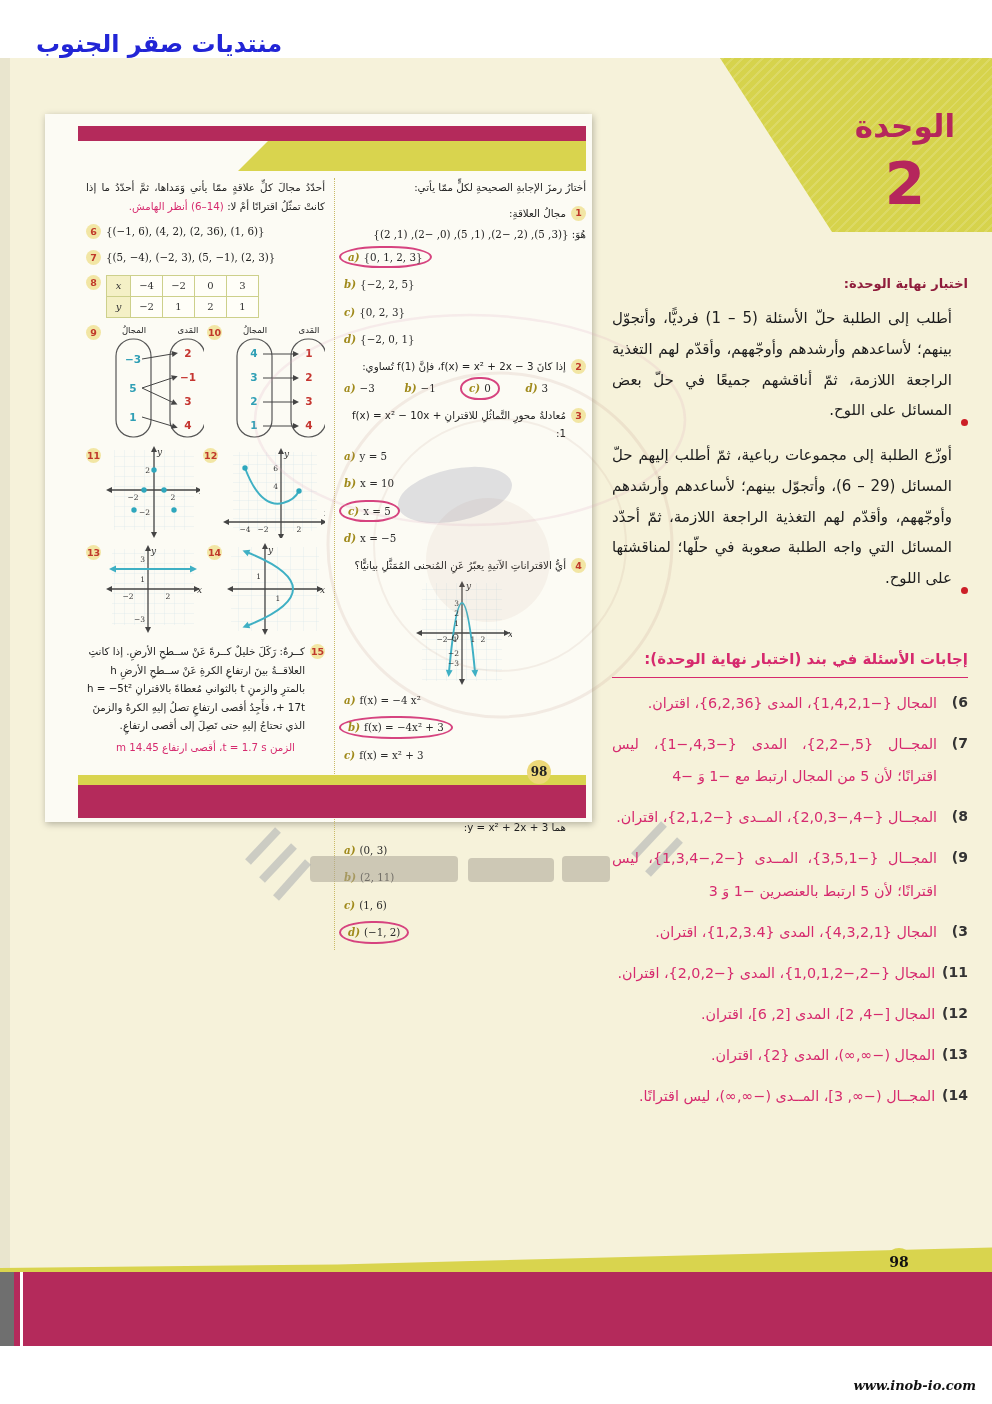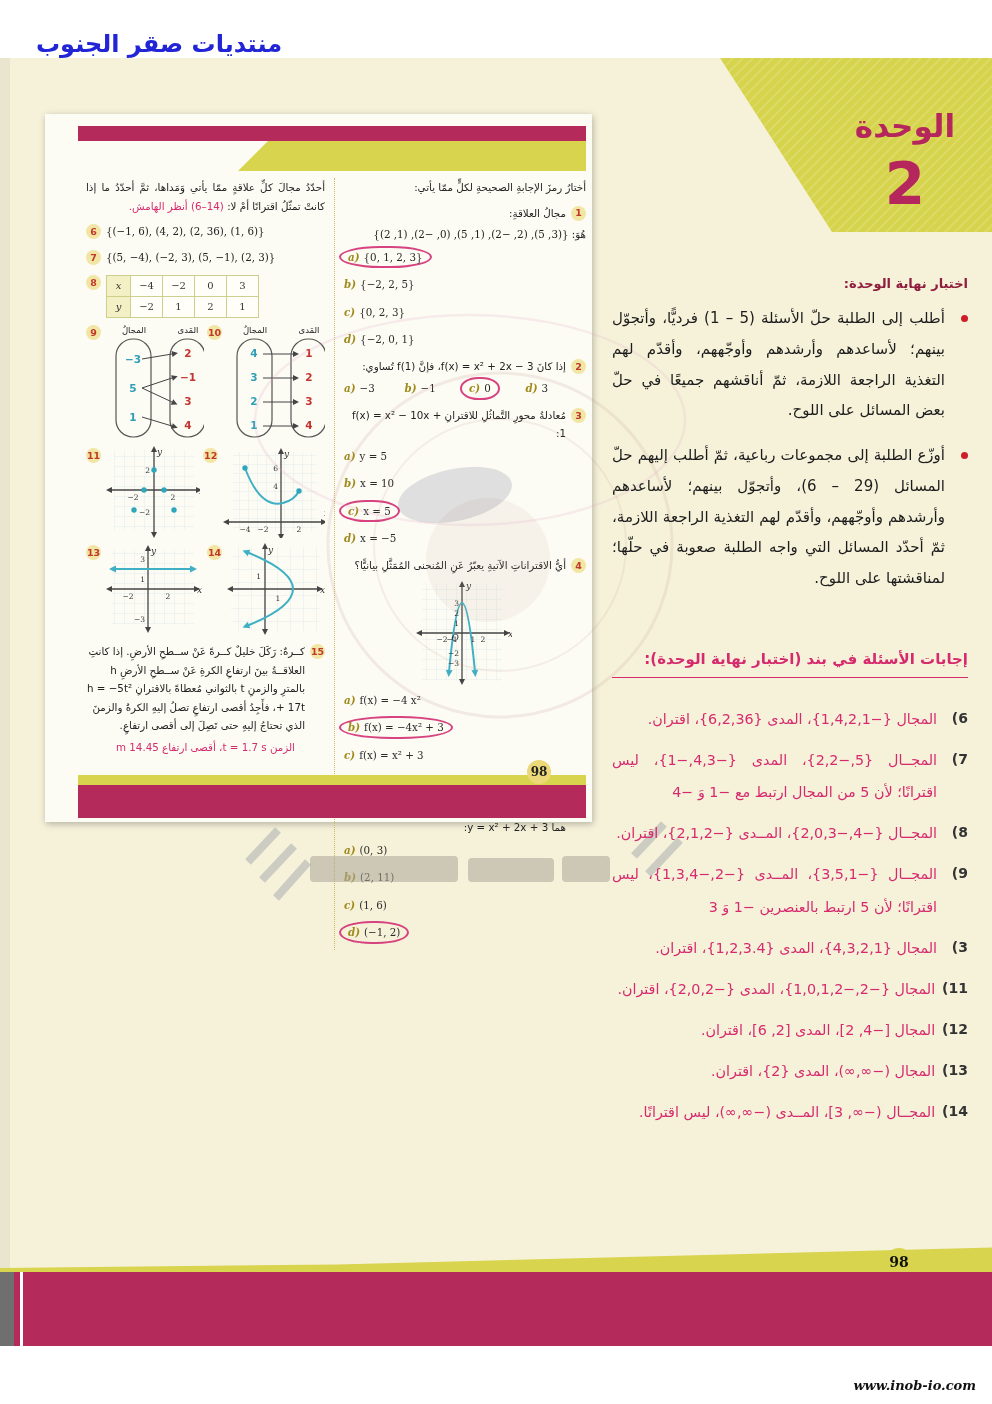--- a/index.html
+++ b/index.html
@@ -73,25 +73,25 @@
   .tke{text-anchor:end;}
   .al{font-family:"DejaVu Serif",serif;font-style:italic;font-size:9px;fill:#333;}
   .oval{fill:none;stroke:#555;stroke-width:1.2;}
   .mlab{font-size:8.5px;fill:#222;text-anchor:middle;}
   .dvl{font-size:10.5px;font-weight:bold;fill:#2f9fb5;text-anchor:middle;}
   .dvr{font-size:10.5px;font-weight:bold;fill:#c53530;text-anchor:middle;}
   .mln{stroke:#444;stroke-width:1;}
   
   .notes{position:absolute;left:612px;top:276px;width:356px;direction:rtl;z-index:6;}
   .notes-h{font-size:13px;font-weight:bold;color:#8f1d3c;margin-bottom:12px;}
-  .bullet{display:flex;gap:16px;margin-bottom:14px;}
+  .bullet{display:flex;gap:9px;margin-bottom:14px;align-items:flex-end;}
   .bullet .dot{flex:0 0 auto;width:7px;height:7px;border-radius:50%;background:#cc1f27;margin-top:12px;}
   .bullet .bt{font-size:15px;line-height:2.05;color:#1c1c1c;text-align:justify;}
   .ans-h{margin-top:56px;font-size:15px;font-weight:bold;color:#d62a6e;
-      border-bottom:1.5px solid #d62a6e;padding-bottom:9px;margin-bottom:25px;}
+      border-bottom:1.5px solid #d62a6e;padding-bottom:9px;margin-bottom:9px;}
   .ans{display:flex;gap:7px;margin-bottom:9px;}
   .ann{flex:0 0 auto;min-width:24px;font-weight:bold;font-size:14px;color:#333;line-height:2.25;}
   .ant{flex:1;color:#d62a6e;font-size:14.3px;line-height:2.25;text-align:justify;}
   
   .strip-bottom{position:absolute;left:0;top:1240px;width:992px;height:34px;background:#d9d44e;
       clip-path:polygon(0 82%,34% 72%,100% 22%,100% 100%,0 100%);z-index:1;}
   .bump{position:absolute;left:879px;top:1248px;width:40px;height:28px;background:#d9d44e;
       border-radius:50% 50% 0 0/100% 100% 0 0;display:flex;justify-content:center;z-index:1;}
   .bump span{font-family:"DejaVu Serif",serif;font-weight:bold;font-size:14px;color:#111;margin-top:6px;}
   .bar-bottom{position:absolute;left:0;top:1272px;width:992px;height:74px;background:#b42a5b;z-index:2;}

